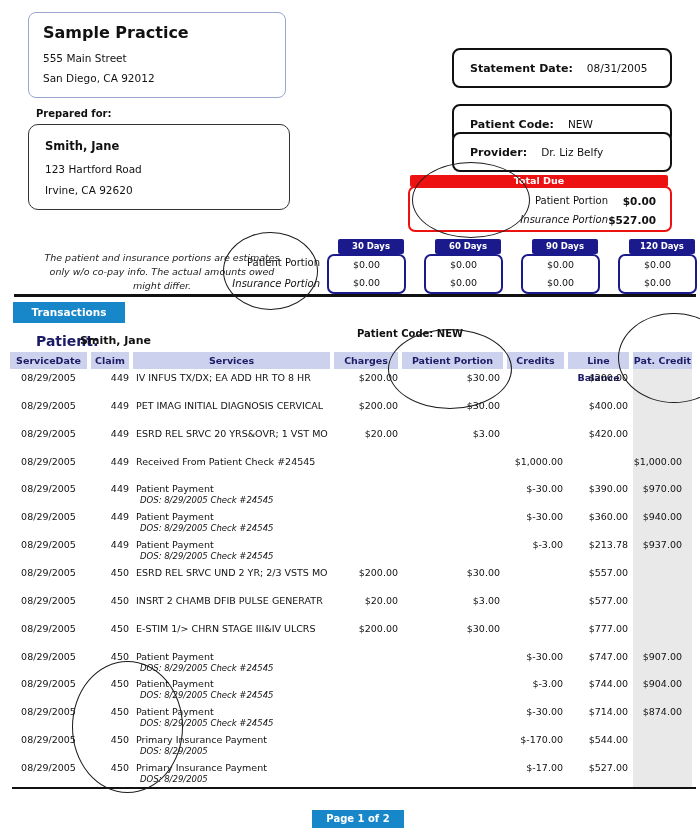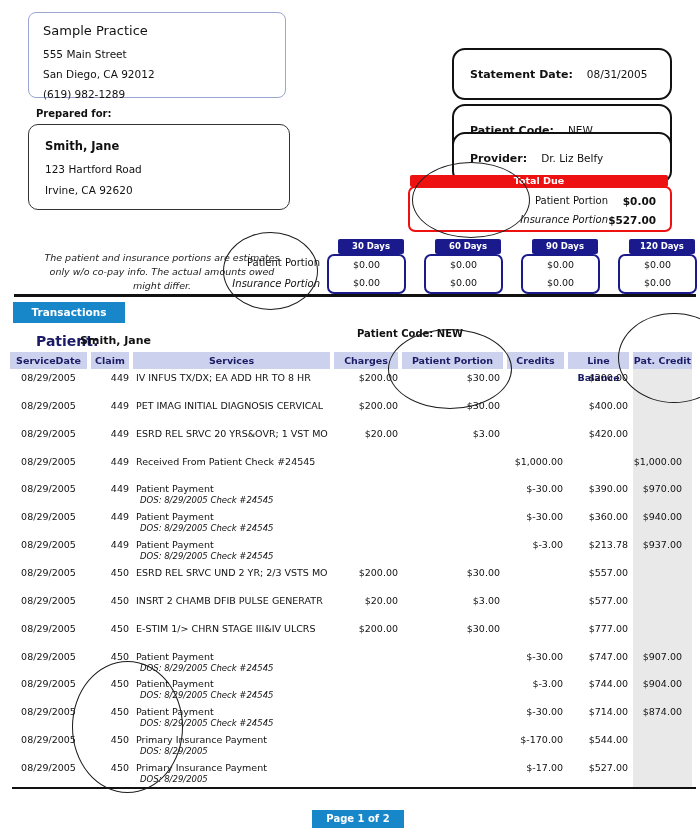--- a/index.html
+++ b/index.html
@@ -3,31 +3,31 @@
 <meta charset="utf-8">
 <style>
   * { margin:0; padding:0; box-sizing:border-box; }
   body { background:#fff; font-family:"DejaVu Sans","Liberation Sans",sans-serif; }
   #page { position:relative; width:700px; height:832px; background:#fff; overflow:hidden; color:#111; }
 
   
   .practice-box { position:absolute; left:28px; top:12px; width:258px; height:86px;
     border:1.5px solid #9aa6d0; border-radius:8px; padding:10px 0 0 14px; }
   .practice-box .line { font-size:10.5px; margin-bottom:8px; color:#111; }
-  .practice-box .name { font-weight:normal; font-size:13px; margin-bottom:10px; }
+  .practice-box .name { font-weight:bold; font-size:16px; margin-bottom:10px; }
 
   .prepared-label { position:absolute; left:36px; top:108px; font-size:10px; font-weight:bold; }
   .prepared-box { position:absolute; left:28px; top:124px; width:262px; height:86px;
     border:1.5px solid #333; border-radius:10px; padding:14px 0 0 16px; }
   .prepared-box .line { font-size:10.5px; margin-bottom:9px; }
   .prepared-box .name { font-weight:bold; font-size:11.5px; margin-bottom:10px; }
 
   
-  .info-box { position:absolute; left:452px; width:220px; height:52px;
-    border:2px solid #111; border-radius:13px; background:#fff; display:flex; align-items:center; }
+  .info-box { position:absolute; left:452px; width:220px; height:40px;
+    border:2px solid #111; border-radius:8px; background:#fff; display:flex; align-items:center; }
   .info-box .lbl { font-weight:bold; font-size:11px; margin-left:16px; }
   .info-box .val { font-size:10.5px; margin-left:14px; }
 
   
   .totaldue-bar { position:absolute; left:410px; top:175px; width:258px; height:12px; background:#ee1111;
     color:#fff; font-weight:bold; font-size:9.5px; text-align:center; line-height:12px; border-radius:2px; }
   .totaldue-box { position:absolute; left:408px; top:186px; width:264px; height:46px;
     border:2px solid #ee1111; border-radius:7px; background:#fff; }
   .td-row { position:absolute; left:0; width:100%; height:16px; }
   .td-row .lbl { position:absolute; left:0; width:198px; text-align:right; font-size:10px; }
@@ -89,21 +89,20 @@
 </style>
 </head>
 <body>
 
 <div id="page">
 
   <div class="practice-box">
     <div class="line name">Sample Practice</div>
     <div class="line">555 Main Street</div>
     <div class="line">San Diego, CA 92012</div>
-    <div class="line">(619) 982-1289</div>
   </div>
 
   <div class="prepared-label">Prepared for:</div>
   <div class="prepared-box">
     <div class="line name">Smith, Jane</div>
     <div class="line">123 Hartford Road</div>
     <div class="line">Irvine, CA 92620</div>
   </div>
 
   <div class="info-box" style="top:48px;">

